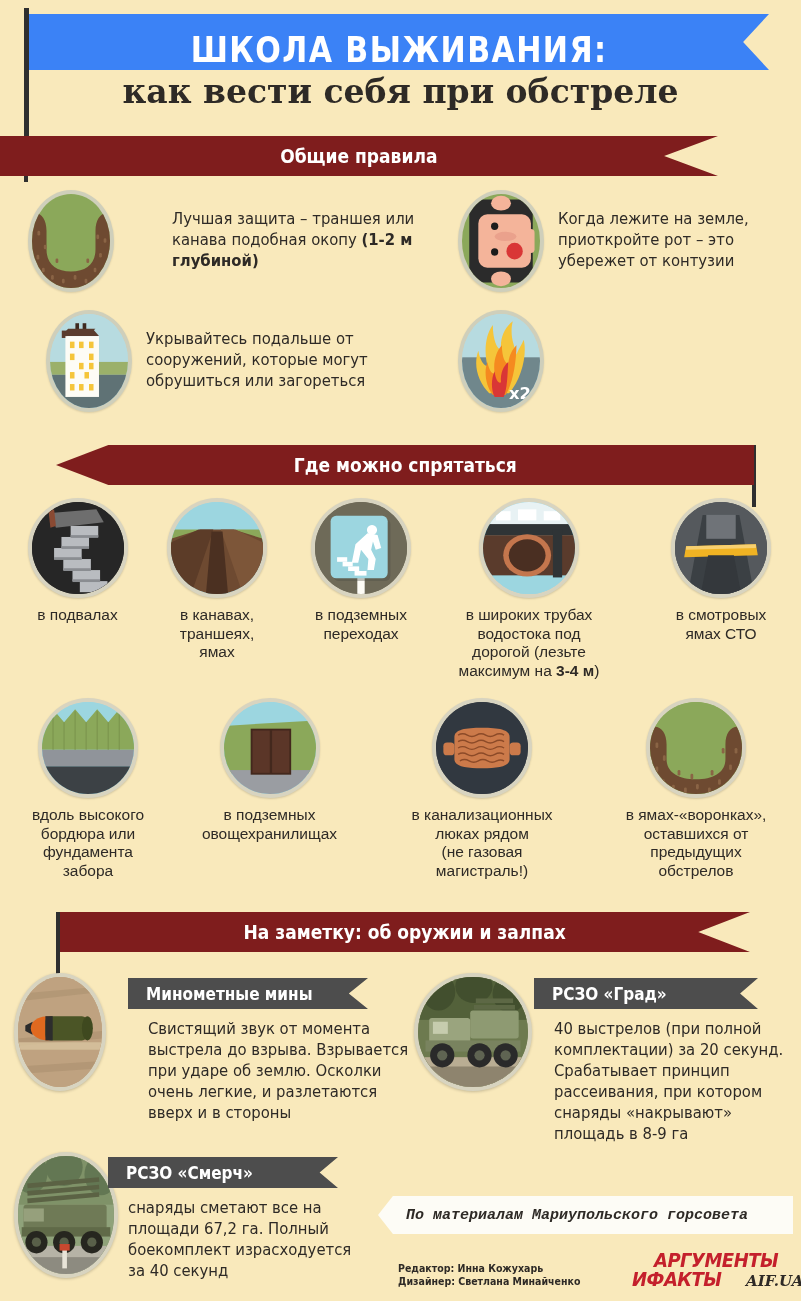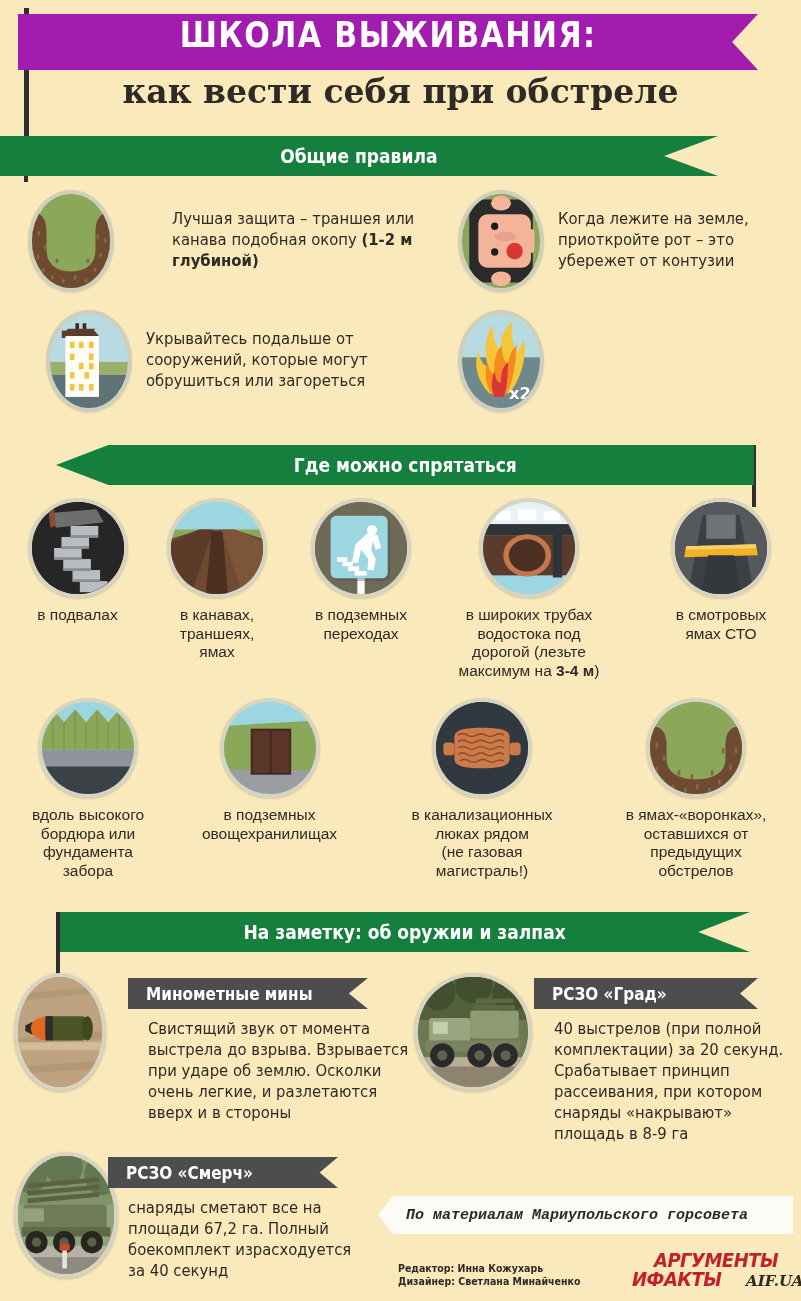--- a/index.html
+++ b/index.html
@@ -19,25 +19,25 @@
 
   
   .title-pole {
     position: absolute;
     left: 24px; top: 8px;
     width: 5px; height: 130px;
     background: #2f2f2f;
   }
   .title-banner {
     position: absolute;
-    left: 18px; top: 14px;
+    left: 29px; top: 14px;
     width: 740px; height: 56px;
-    background: #a21caf;
+    background: #3b82f6;
     color: #ffffff;
-    display: flex; align-items: flex-start; justify-content: center;
+    display: flex; align-items: flex-end; justify-content: center;
     -webkit-clip-path: polygon(0 0, 100% 0, 100% 100%, 0 100%, 0 100%);
     clip-path: polygon(0 0, 100% 0, 96.5% 50%, 100% 100%, 0 100%);
   }
   .title-banner span {
     font-size: 36px;
     font-weight: bold;
     letter-spacing: 1.5px;
     font-family: "DejaVu Sans Condensed", "Liberation Sans Narrow", "Liberation Sans", sans-serif;
     transform: scaleX(0.93);
   }
@@ -50,21 +50,21 @@
     font-weight: bold;
     color: #2e2a26;
     font-family: "DejaVu Serif", "Liberation Serif", serif;
     letter-spacing: 0px;
   }
 
   
   .sec-banner {
     position: absolute;
     height: 40px;
-    background: #15803d;
+    background: #7f1d1d;
     color: #fff;
     display: flex; align-items: center; justify-content: center;
     font-size: 20px; font-weight: bold;
     font-family: "DejaVu Sans Condensed", "Liberation Sans Narrow", "Liberation Sans", sans-serif;
   }
   .sec-banner span { transform: scaleX(0.95); display:inline-block; }
   .notch-right { clip-path: polygon(0 0, 100% 0, 92.5% 50%, 100% 100%, 0 100%); }
   .notch-left  { clip-path: polygon(7.5% 0, 100% 0, 100% 100%, 7.5% 100%, 0 50%); }
 
   .pole {

